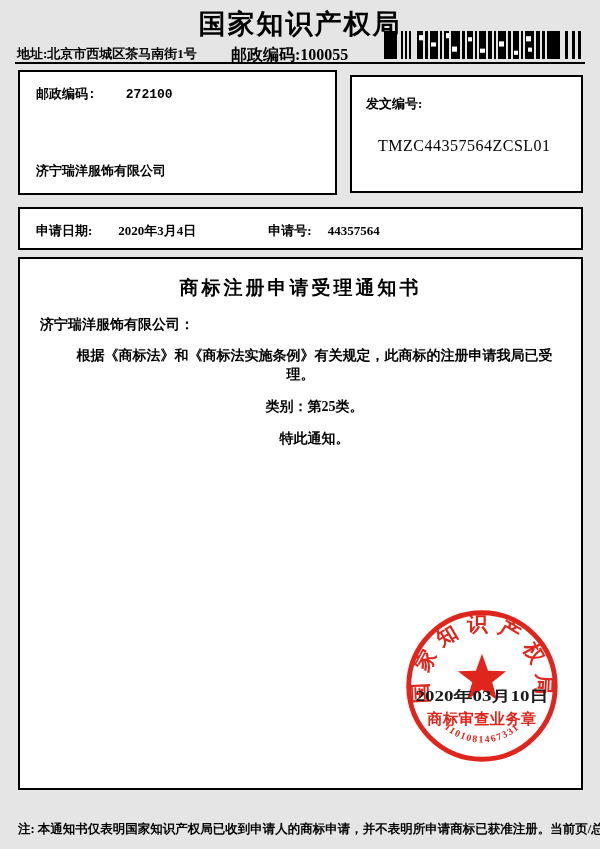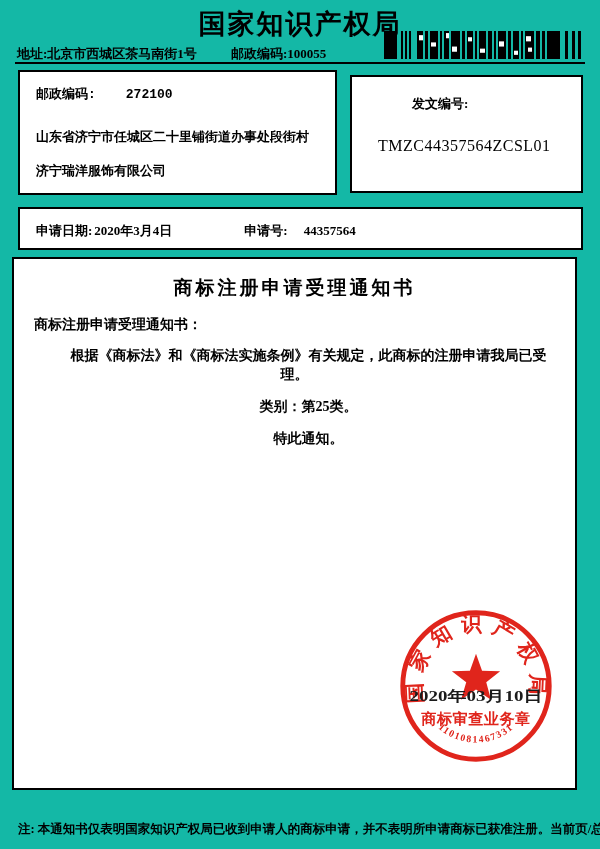--- a/index.html
+++ b/index.html
@@ -5,41 +5,41 @@
   * { margin: 0; padding: 0; box-sizing: border-box; }
   html, body { background: #ffffff; }
   body {
     font-family: "Liberation Serif", "DejaVu Serif", serif;
     color: #000;
   }
   .page {
     position: relative;
     width: 600px;
     height: 849px;
-    background: #14b8a6;
+    background: #e5e5e5;
     overflow: hidden;
   }
   .agency-title {
     position: absolute;
     top: 6px; left: 0; width: 100%;
     text-align: center;
     font-size: 27px;
     font-weight: bold;
     letter-spacing: 2px;
   }
   .addr-line {
     position: absolute;
     top: 45px; left: 17px;
     font-size: 13px;
     font-weight: 600;
   }
   .postal-line {
     position: absolute;
     top: 45px; left: 231px;
-    font-size: 13px;
+    font-size: 16px;
     font-weight: 600;
   }
   .barcode {
     position: absolute;
     top: 31px; right: 16px;
     width: 200px; height: 28px;
   }
   .header-rule {
     position: absolute;
     top: 62px; left: 15px; right: 15px;
@@ -50,28 +50,28 @@
     border: 2px solid #000;
     background: #fff;
   }
   .sender-box { left: 18px; top: 70px; width: 319px; height: 125px; }
   .sender-box > div { position: absolute; left: 16px; font-size: 13px; font-weight: 600; white-space: nowrap; font-family: Liberation Mono, monospace; }
   .sb-postal { top: 13px; }
   .sb-postal .pv { margin-left: 30px; }
   .sb-address { top: 56px; }
   .sb-company { top: 90px; }
   .doc-box { left: 350px; top: 75px; width: 233px; height: 118px; }
-  .db-label { position: absolute; top: 18px; left: 14px; font-size: 13px; font-weight: 600; margin-left: 46px; }
+  .db-label { position: absolute; top: 18px; left: 14px; font-size: 13px; font-weight: 600; }
   .db-value { position: absolute; top: 60px; left: 26px; font-size: 16px; font-weight: 400; letter-spacing: 0.5px; }
   .app-box { left: 18px; top: 207px; width: 565px; height: 43px; font-size: 13px; font-weight: 600; }
   .app-box .inner { position: absolute; top: 13px; left: 16px; white-space: nowrap; }
-  .app-date-value { margin-left: 2px; }
+  .app-date-value { margin-left: 26px; }
   .app-num-label { margin-left: 72px; }
   .app-num-value { margin-left: 16px; }
-  .main-box { left: 12px; top: 257px; width: 565px; height: 533px; }
+  .main-box { left: 18px; top: 257px; width: 565px; height: 533px; }
   .notice-title {
     margin-top: 16px;
     text-align: center;
     font-size: 19px;
     font-weight: 600;
     letter-spacing: 3px;
   }
   .recipient {
     margin: 15px 20px 0 20px;
     font-size: 14px;
@@ -167,38 +167,37 @@
     <rect x="142" y="5" width="5" height="5" fill="#fff"></rect>
     <rect x="144" y="16" width="4" height="4" fill="#fff"></rect>
   </svg>
 
   <div class="header-rule"></div>
 
   <div class="box sender-box">
     <div class="sb-postal">
       <span>邮政编码:</span><span class="pv">272100</span>
     </div>
-    <div class="sb-address">山东省济宁市任城区二十里铺街道办事处段街村</div>
     <div class="sb-company">济宁瑞洋服饰有限公司</div>
   </div>
 
   <div class="box doc-box">
     <div class="db-label">发文编号:</div>
     <div class="db-value">TMZC44357564ZCSL01</div>
   </div>
 
   <div class="box app-box">
     <div class="inner">
       <span>申请日期:</span><span class="app-date-value">2020年3月4日</span><span class="app-num-label">申请号:</span><span class="app-num-value">44357564</span>
     </div>
   </div>
 
   <div class="box main-box">
     <div class="notice-title">商标注册申请受理通知书</div>
-    <div class="recipient">商标注册申请受理通知书：</div>
+    <div class="recipient">济宁瑞洋服饰有限公司：</div>
     <p>根据《商标法》和《商标法实施条例》有关规定，此商标的注册申请我局已受理。</p>
     <p>类别：第25类。</p>
     <p>特此通知。</p>
 
 
     <svg class="seal" viewBox="0 0 170 170" aria-hidden="true">
       <defs>
         <path id="arcTop" d="M 33.1 106 A 56 56 0 1 1 136.9 106" fill="none"></path>
         <path id="arcBottom" d="M 38.7 119.9 A 58 58 0 0 0 131.3 119.9" fill="none"></path>
       </defs>

